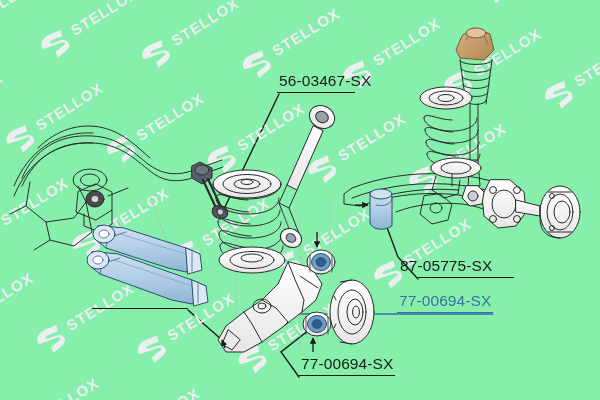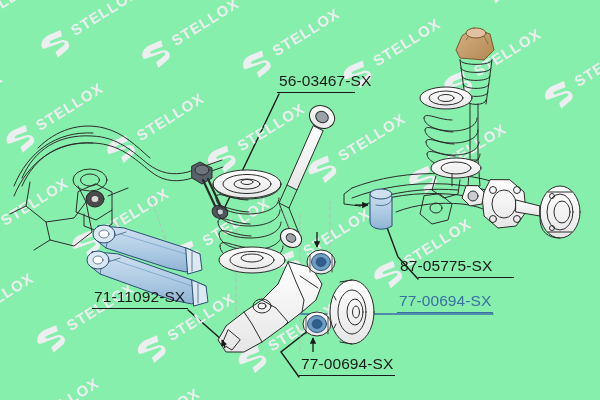--- a/index.html
+++ b/index.html
@@ -403,21 +403,20 @@
     <g fill="none" stroke="#3b6ea5" stroke-width="1.4" stroke-linecap="round">
       <path d="M 493 314 L 283 314 L 322 264"></path>
     </g>
   </svg>
 
   <div class="layer" id="callout-layer">
 
     <div class="callout-label" style="left:279px; top:72px;">56-03467-SX</div>
     <div class="callout-rule" style="left:277px; top:92px; width:78px;"></div>
 
-    <div class="callout-label" style="left:94px; top:288px;">71-11092-SX</div>
     <div class="callout-rule" style="left:92px; top:308px; width:96px;"></div>
 
     <div class="callout-label" style="left:301px; top:355px;">77-00694-SX</div>
     <div class="callout-rule" style="left:299px; top:375px; width:96px;"></div>
 
     <div class="callout-label" style="left:400px; top:257px;">87-05775-SX</div>
     <div class="callout-rule" style="left:418px; top:277px; width:96px;"></div>
 
     <div class="callout-label highlight" style="left:399px; top:292px;">77-00694-SX</div>
     <div class="callout-rule highlight" style="left:397px; top:312px; width:96px;"></div>

